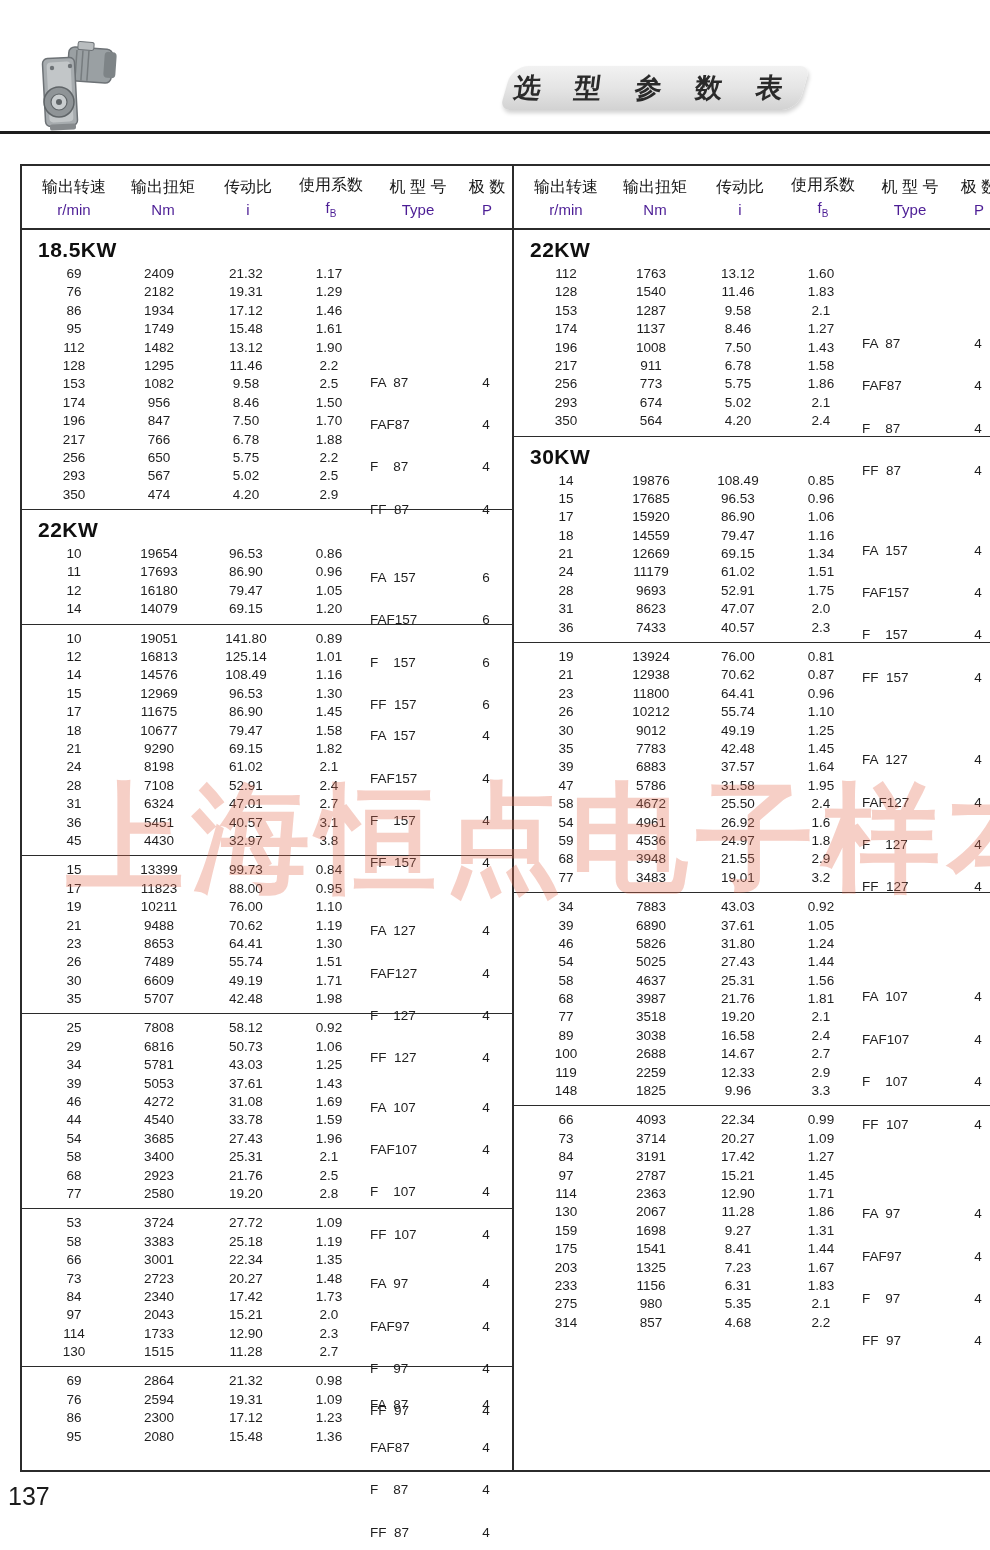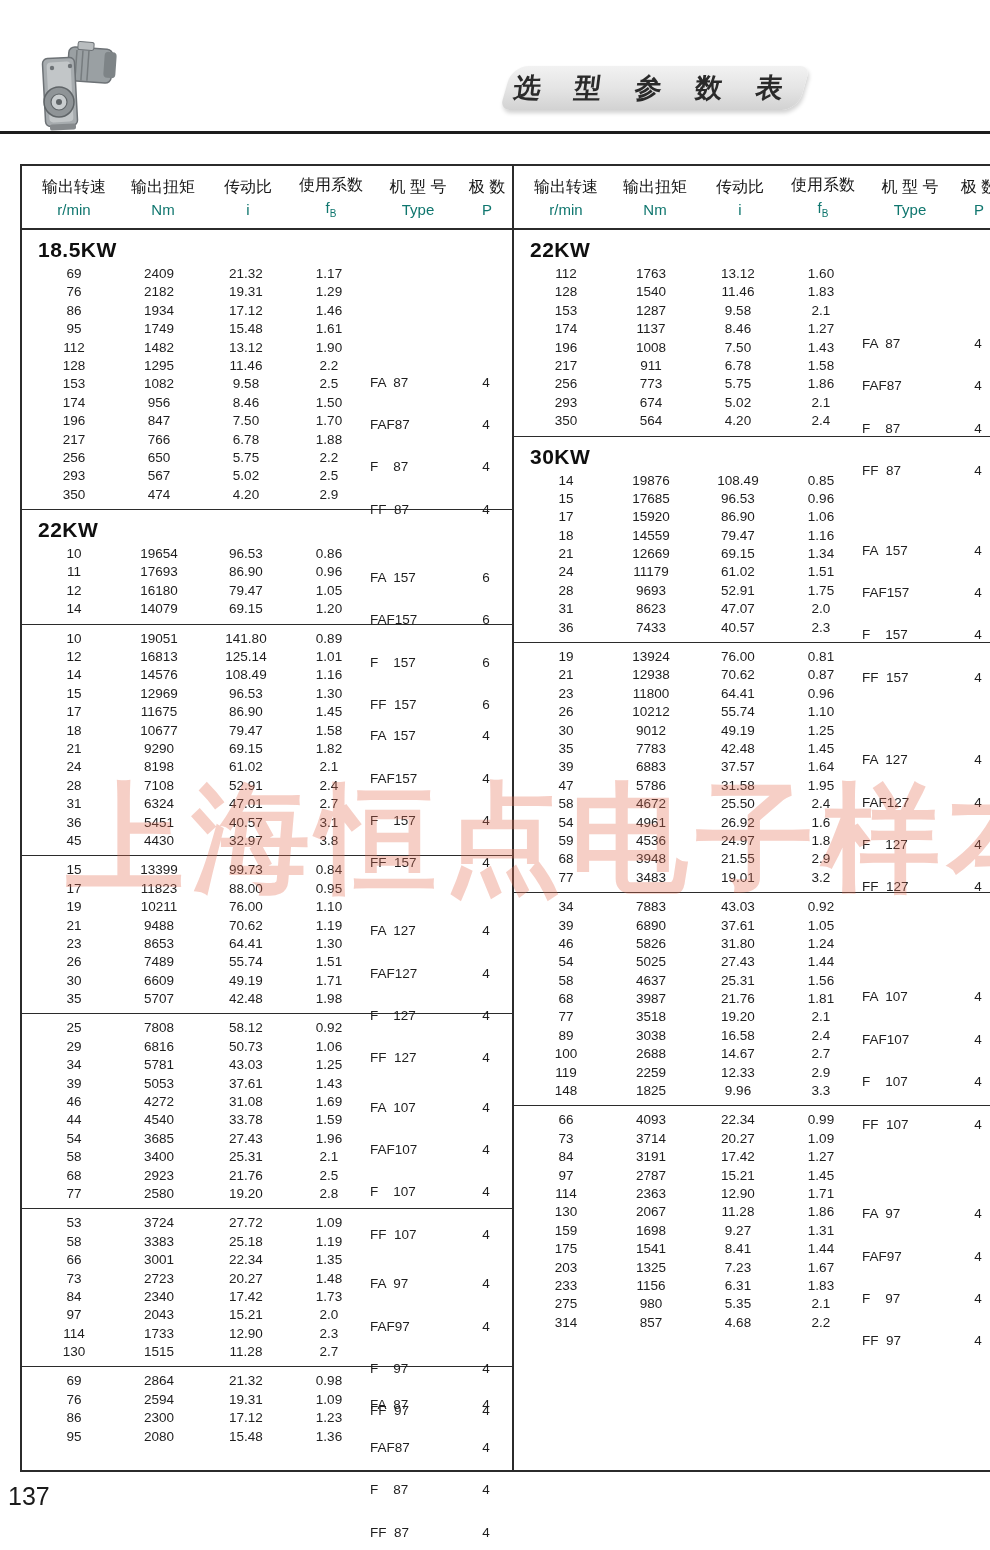--- a/index.html
+++ b/index.html
@@ -29,21 +29,21 @@
   }
   .panel{width:50%;box-sizing:border-box;display:flex;flex-direction:column;}
   .panel.right{border-left:2px solid #2b2b2b;}
   .thead{
     height:64px;border-bottom:2px solid #2b2b2b;box-sizing:border-box;
     display:grid;grid-template-columns:88px 90px 80px 86px 88px 50px;
     padding-left:8px;align-items:center;
   }
   .th{display:flex;flex-direction:column;align-items:center;gap:3px;}
   .th .cn{font-size:16px;color:#161616;white-space:nowrap;}
-  .th .unit{font-size:15px;color:#0f766e;text-align:center;}
+  .th .unit{font-size:15px;color:#4c1d95;text-align:center;}
   .th .unit sub{font-size:10px;}
   .blocks{flex:1;display:flex;flex-direction:column;}
   .block{position:relative;padding:5px 4px;border-bottom:1.5px solid #2b2b2b;box-sizing:border-box;}
   .block:last-child{border-bottom:none;flex:1;}
   .power-label{height:30px;line-height:29px;font-size:21px;font-weight:700;color:#0f0f0f;padding-left:12px;letter-spacing:0.5px;}
   .row{display:grid;grid-template-columns:80px 90px 84px 82px;padding-left:8px;height:18.4px;}
   .cell{font-size:13.5px;line-height:18.4px;text-align:center;color:#1e1e1e;}
   .type-block{position:absolute;left:348px;width:134px;}
   .type-row{display:flex;justify-content:space-between;height:18.4px;margin-top:24px;}
   .type-label{font-size:13.5px;line-height:18.4px;white-space:pre;color:#1e1e1e;}

